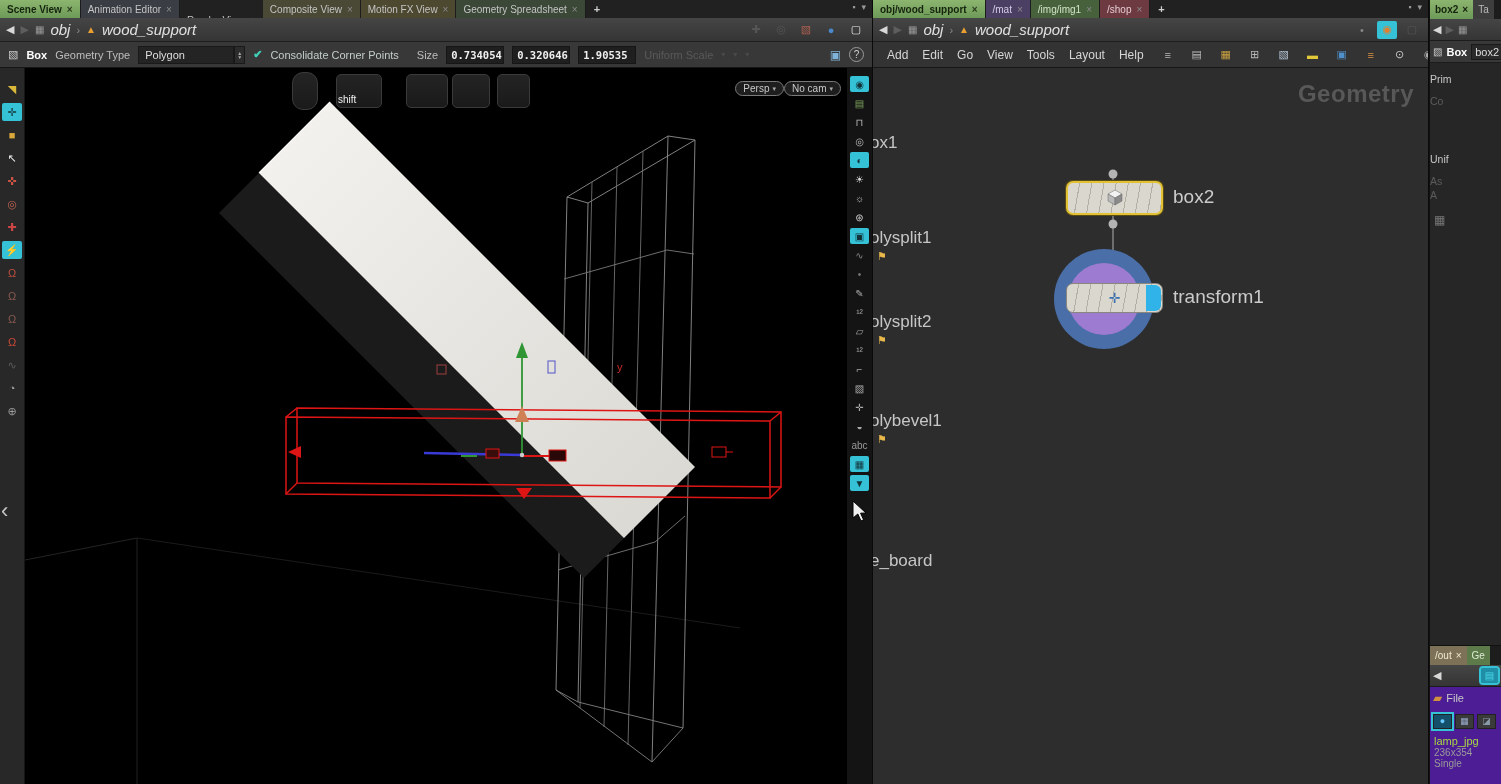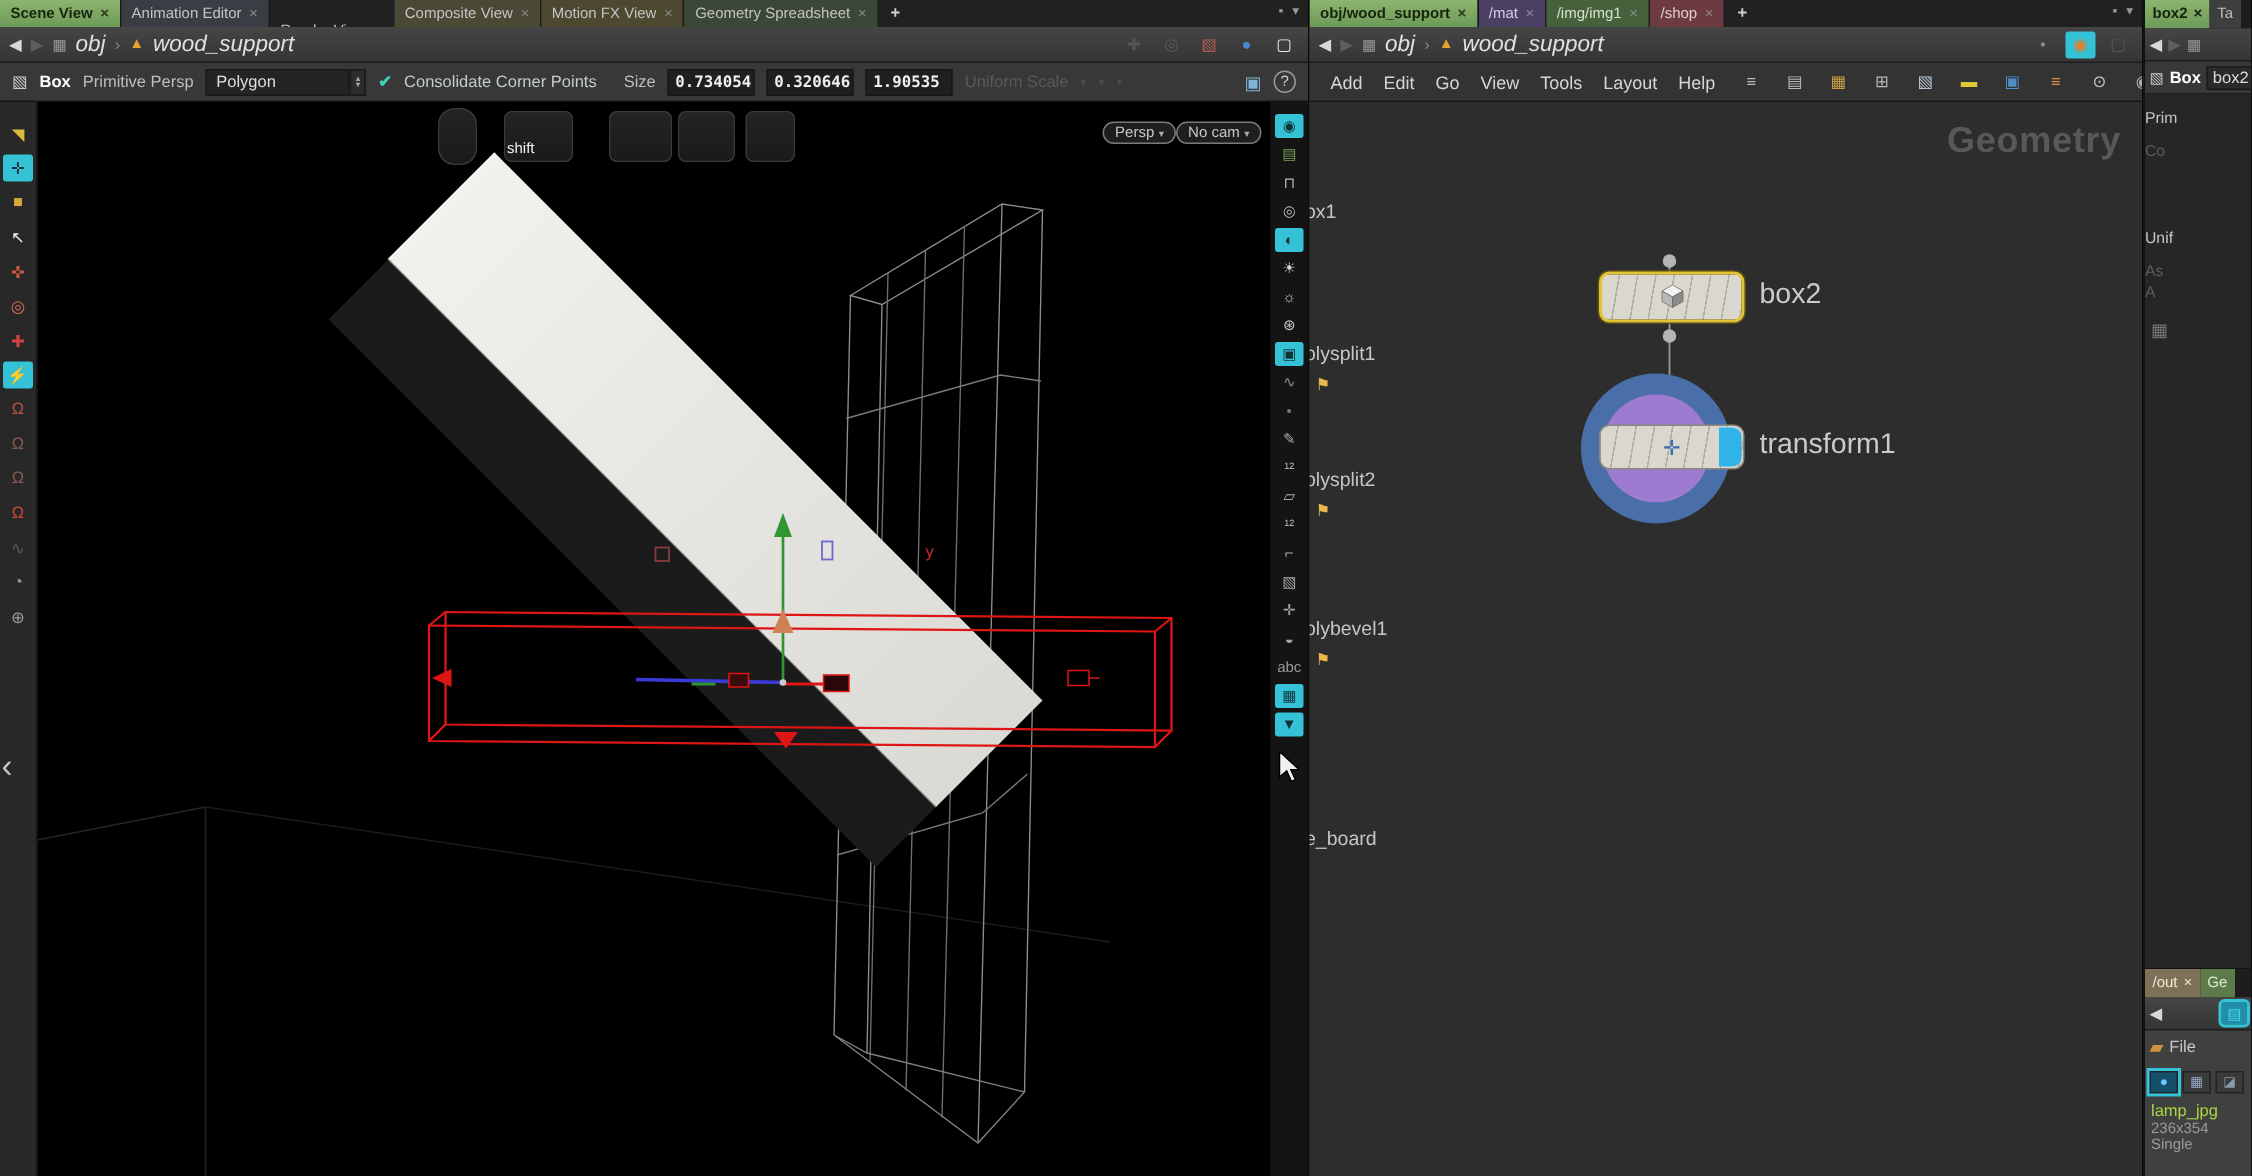--- a/index.html
+++ b/index.html
@@ -65,21 +65,21 @@
   .shiftlbl { position:absolute; color:#f0f0f0; font-size:10px; z-index:5; }
   .pill { position:absolute; top:13px; height:15px; border:1px solid #7a7a7a; border-radius:8px; background:rgba(35,35,35,.85); color:#c8c8c8; font-size:10px; display:flex; align-items:center; gap:3px; padding:0 7px; z-index:4; }
   .pill .dd { font-size:7px; color:#aaa; }
   .cursor-svg { position:absolute; right:4px; top:433px; z-index:9; }
 
   
   .menubar { height:26px; background:#333; border-bottom:1px solid #161616; display:flex; align-items:center; gap:14px; padding:0 10px 0 14px; font-size:12px; color:#d6d6d6; }
   .menu-icons { margin-left:auto; display:flex; gap:9px; align-items:center; font-size:12px; }
   .netcanvas { position:relative; flex:1; background:#2d2d2d; overflow:hidden; }
   .watermark { position:absolute; right:14px; top:12px; font-size:24px; font-weight:bold; color:#585858; letter-spacing:.5px; }
-  .stub { position:absolute; left:-3px; font-size:13px; color:#c6c6c6; white-space:nowrap; }
+  .stub { position:absolute; left:-3px; font-size:17px; color:#c6c6c6; white-space:nowrap; }
   .warnflag { position:absolute; left:4px; font-size:11px; color:#e8b84a; }
   .node-label { position:absolute; left:300px; font-size:19px; color:#cbcbcb; }
   .nbody { position:absolute; left:193px; width:97px; height:34px; border-radius:7px;
            background:repeating-linear-gradient(100deg,#dad7ce 0 11px,#b2aea3 11px 12px);
            display:flex; align-items:center; justify-content:center; }
   .nbody.selected { border:2px solid #e2c235; box-shadow:0 0 0 1px #5a4c14; }
   .nbody.xform { height:30px; border:1px solid #8a887e; }
   .cyanseg { position:absolute; right:1px; top:1px; bottom:1px; width:15px; background:#2fb3e8; border-radius:0 6px 6px 0; }
   .ring { position:absolute; border-radius:50%; }
   .netwire { position:absolute; left:0; top:0; }
@@ -92,21 +92,21 @@
   .pr-tab.part { background:#3e3e3e; color:#bbb; }
   .pr-tab.tan { background:#7d7258; color:#efe8d2; }
   .pr-tab.gpart { background:#5d7a4a; color:#dcead0; }
   .pr-nav { height:22px; background:linear-gradient(#454545,#353535); border-bottom:1px solid #1c1c1c; }
   .pr-name { height:22px; background:#383838; border-bottom:1px solid #1c1c1c; }
   .pr-name b { color:#fff; font-size:11px; }
   .pr-field { background:#2a2a2a; border:1px solid #1a1a1a; padding:0 3px; color:#ddd; height:16px; display:flex; align-items:center; flex:1; }
   .plabel { text-align:left; padding-right:4px; color:#c6c6c6; font-size:10.5px; margin-top:10px; }
   .plabel.dim { color:#5c5c5c; }
   .gridic { position:absolute; left:4px; top:213px; color:#777; font-size:12px; }
-  .outpane { position:absolute; left:0; right:0; top:645px; bottom:0; background:#404040; border-top:1px solid #111; }
+  .outpane { position:absolute; left:0; right:0; top:645px; bottom:0; background:#4c1d95; border-top:1px solid #111; }
   .tile { width:19px; height:15px; background:#3a3a3a; border:1px solid #222; display:flex; align-items:center; justify-content:center; font-size:9px; }
   .tile.active { background:#15506a; outline:2px solid #35c2d6; }
   .imgname { color:#a8d840; font-size:11px; padding:2px 4px 0; }
   .imgmeta { color:#9a9a9a; font-size:10px; padding:0 4px; }
 </style>
 </head>
 <body>
 
 <div class="app">
 
@@ -156,21 +156,21 @@
           <div class="strip-icon" style="color: rgb(86, 86, 86);">◎</div>
           <div class="strip-icon" style="color: rgb(176, 96, 80);">▧</div>
           <div class="strip-icon" style="color: rgb(74, 136, 204);">●</div>
           <div class="strip-icon" style="color: rgb(232, 232, 232);">▢</div>
         </div>
     </div>
 
     <div class="opbar">
       <span class="cube">▧</span>
       <span class="optype">Box</span>
-      <label>Primitive Persp</label>
+      <label>Geometry Type</label>
       <div style="display:flex">
         <div class="dropdown">Polygon</div>
         <div class="spinner">
             <span>▲</span>
             <span>▼</span>
           </div>
       </div>
       <span class="check">✔</span>
       <span class="chk-label">Consolidate Corner Points</span>
       <label style="margin-left:10px">Size</label>

